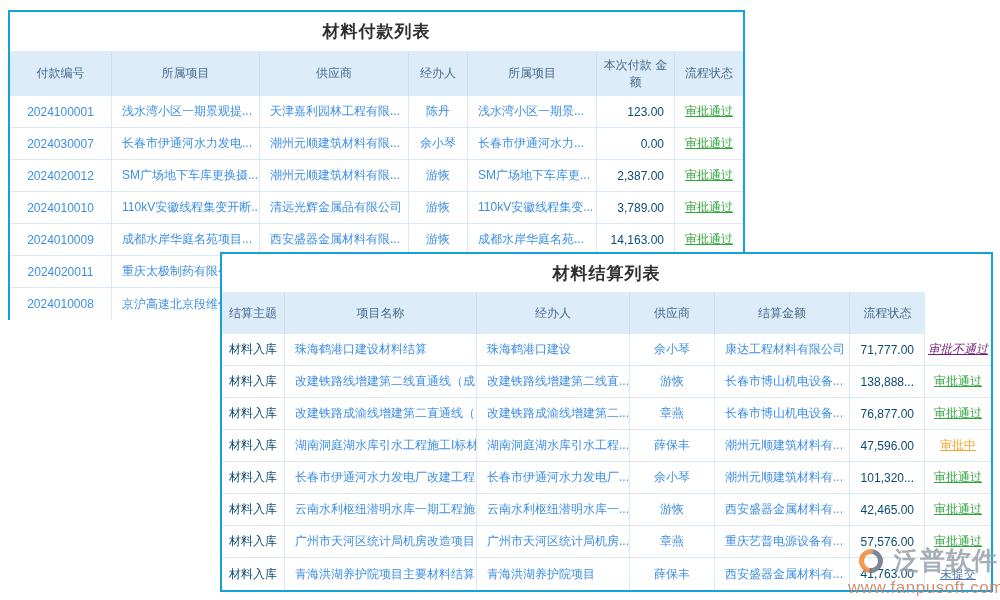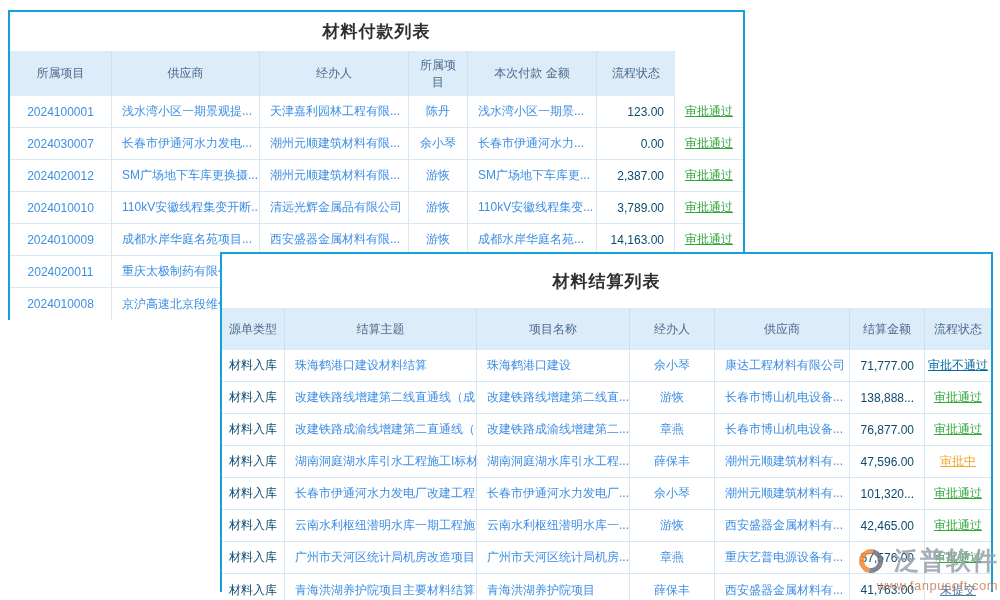--- a/index.html
+++ b/index.html
@@ -49,52 +49,53 @@
   .c-right  { justify-content: flex-end; }
   .c-link   { color: #3e8ee2; }
   .c-dark   { color: #0c4a6e; }
 
   .payment .thead  { grid-auto-rows: 45px; }
   .payment .tbody  { grid-auto-rows: 32px; }
   .payment .tbl-title { height: 39px; }
 
   .settlement .thead { grid-auto-rows: 42px; }
   .settlement .tbody { grid-auto-rows: 32px; }
-  .settlement .tbl-title { height: 54px; }
+  .settlement .tbl-title { height: 38px; }
 
   .status { text-decoration: underline; font-size: 12px; cursor: pointer; }
   .st-pass  { color: #2fa53c; }
-  .st-fail  { color: #0369a1; }
+  .st-fail  { color: #701a75; font-style: italic; }
   .st-doing { color: #f5a42c; }
   .st-none  { color: #4f7aa9; }
 
   .payment    { left: 8px;   top: 10px;  width: 737px; height: 310px; z-index: 1; }
   .settlement { left: 220px; top: 252px; width: 773px; height: 340px; z-index: 2; }
 
   .watermark {
     position: absolute; left: 848px; top: 544px; z-index: 3;
     opacity: 0.88; text-align: right; width: 150px;
   }
   .wm-top { display: flex; align-items: center; justify-content: flex-end; gap: 11px; }
   .wm-logo {
     display: inline-block; width: 24px; height: 24px; border-radius: 50%;
     border: 5px solid #707784;
     border-top-color: #f08a3c; border-left-color: #f08a3c;
     transform: rotate(-35deg);
   }
   .wm-brand { font-size: 25px; font-weight: bold; color: #9aa3ad; letter-spacing: 1px; }
-  .wm-url   { font-size: 13px; color: #c8825f; margin-top: 1px; letter-spacing: 0.5px; }
+  .wm-url   { font-size: 17px; color: #c8825f; margin-top: 1px; letter-spacing: 0.5px; }
 </style>
 </head>
 <body>
 
 <section class="tbl payment">
   <div class="tbl-title">材料付款列表</div>
   <div class="thead pay-grid">
 
+      <div class="hcell">付款编号</div>
 
       <div class="hcell">所属项目</div>
 
       <div class="hcell">供应商</div>
 
       <div class="hcell">经办人</div>
 
       <div class="hcell">所属项目</div>
 
       <div class="hcell">本次付款 金额</div>
@@ -186,21 +187,20 @@
           <span class="status"></span>
         </div>
       </div>
     </div>
 </section>
 
 <section class="tbl settlement">
   <div class="tbl-title">材料结算列表</div>
   <div class="thead set-grid">
 
-      <div class="hcell">源单类型</div>
 
       <div class="hcell">结算主题</div>
 
       <div class="hcell">项目名称</div>
 
       <div class="hcell">经办人</div>
 
       <div class="hcell">供应商</div>
 
       <div class="hcell">结算金额</div>

